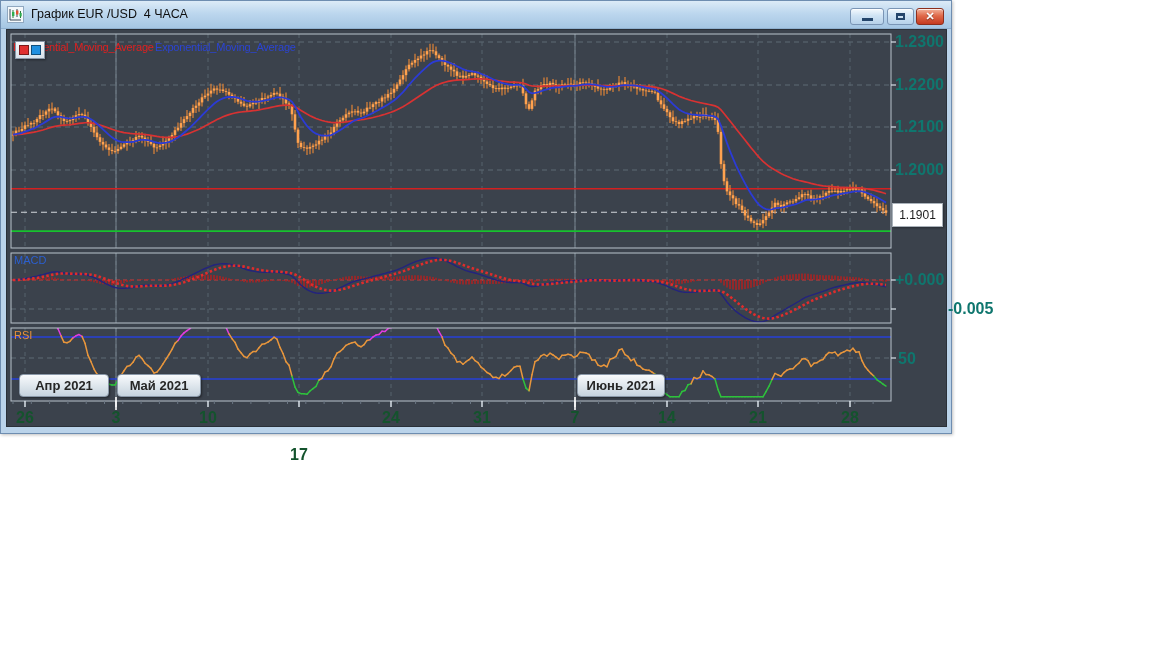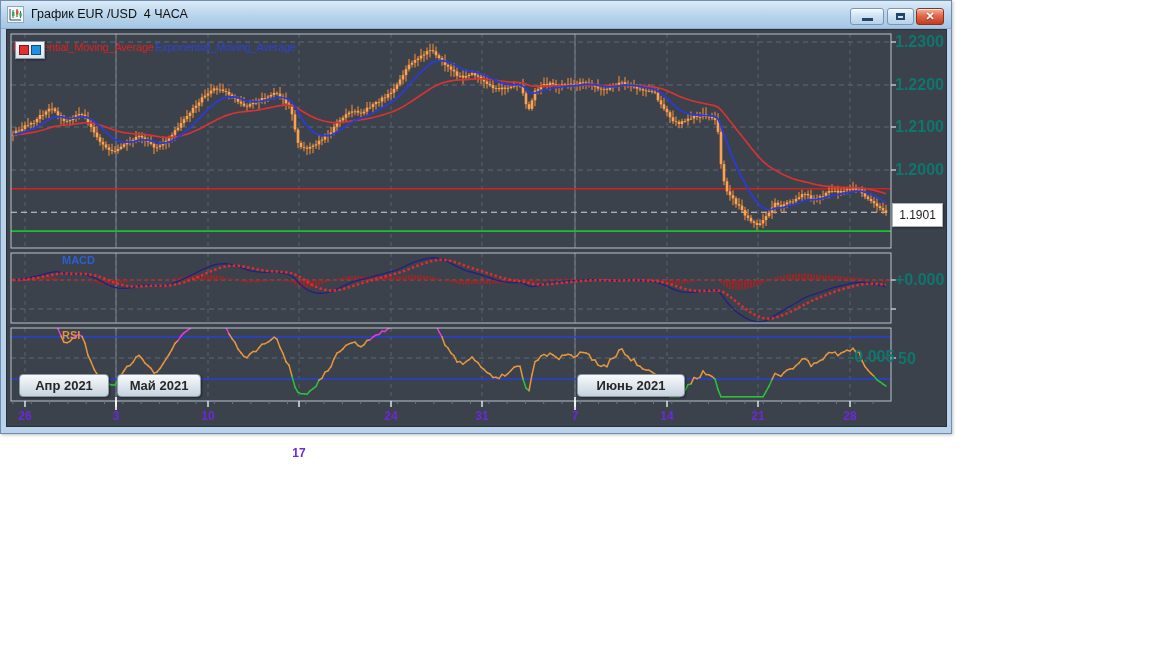--- a/index.html
+++ b/index.html
@@ -21,32 +21,32 @@
   .btn-close{left:915px;width:28px;background:linear-gradient(#f2b39c,#e06a4a 45%,#c43a20);
              border-color:#8d2f1d;color:#fff;font-size:11px;font-weight:bold;
              text-shadow:0 1px 1px rgba(0,0,0,.45);}
   .glyph-min{width:11px;height:3px;background:#24456b;margin-top:6px;}
   .glyph-max{width:9px;height:7px;border:2px solid #24456b;border-top-width:3px;box-sizing:border-box;background:transparent;}
   .client{position:absolute;left:5px;top:28px;width:941px;height:398px;
           background:#3b424c;border:1px solid #2a3038;box-sizing:border-box;}
   .chart-area{position:absolute;left:0;top:0;width:939px;height:396px;}
   .overlay{position:absolute;left:0;top:0;width:952px;height:434px;pointer-events:none;}
   .axlab{position:absolute;color:#0f766e;font-weight:bold;font-size:16px;height:16px;line-height:16px;}
-  .xlab{position:absolute;color:#6d28d9;font-weight:bold;font-size:12px;width:30px;text-align:center;top:408px;}
+  .xlab{position:absolute;color:#14532d;font-weight:bold;font-size:16px;width:30px;text-align:center;top:408px;}
   .legend-text{position:absolute;top:40px;font-size:11px;letter-spacing:-0.2px;white-space:nowrap;z-index:1;}
   .legend-red{left:12px;color:#e02020;}
   .legend-blue{left:154px;color:#2b44d4;}
   .legend-box{position:absolute;left:14px;top:40px;width:30px;height:18px;z-index:2;
               background:linear-gradient(#f6f8fa,#d9e2ea);border:1px solid #8a98a8;
               box-shadow:1px 1px 2px rgba(0,0,0,.4);display:flex;align-items:center;
               justify-content:center;gap:2px;box-sizing:border-box;}
   .sq{width:10px;height:10px;border:1px solid rgba(0,0,0,.45);box-sizing:border-box;}
   .sq-red{background:#e03030;}
   .sq-blue{background:#2090e0;}
-  .ind-label{position:absolute;font-size:11px;font-weight:bold;z-index:1;margin-left:48px;}
+  .ind-label{position:absolute;font-size:11px;font-weight:normal;z-index:1;}
   .macd-label{left:13px;top:253px;color:#2b5fd0;}
   .rsi-label{left:13px;top:328px;color:#e8913a;}
   .cur-price{position:absolute;left:891px;top:202px;width:51px;height:24px;background:#ffffff;
              border:1px solid #aab2ba;box-sizing:border-box;color:#1c1c1c;font-size:12px;
              display:flex;align-items:center;justify-content:center;z-index:2;
              box-shadow:1px 1px 2px rgba(0,0,0,.35);}
   .monthbox{position:absolute;top:373px;height:23px;box-sizing:border-box;
             background:linear-gradient(#f8fafc,#c6d3de);border:1px solid #8a98a8;border-radius:4px;
             box-shadow:1px 1px 2px rgba(0,0,0,.4);color:#262626;font-size:13px;font-weight:bold;
             display:flex;align-items:center;justify-content:center;z-index:2;}
@@ -1401,31 +1401,31 @@
     </div>
     <span class="ind-label macd-label">MACD</span>
     <span class="ind-label rsi-label">RSI</span>
     <div class="cur-price">1.1901</div>
     <div id="gen-labels">
         <div class="axlab" style="left: 894px; top: 33px;">1.2300</div>
         <div class="axlab" style="left: 894px; top: 76px;">1.2200</div>
         <div class="axlab" style="left: 894px; top: 118px;">1.2100</div>
         <div class="axlab" style="left: 894px; top: 161px;">1.2000</div>
         <div class="axlab" style="left: 894px; top: 271px;">+0.000</div>
-        <div class="axlab" style="left: 848px; top: 300px; margin-top: 48px;">-0.005</div>
+        <div class="axlab" style="left: 947px; top: 300px;">-0.005</div>
         <div class="axlab" style="left: 897px; top: 350px;">50</div>
         <div class="xlab" style="left: 9px;">26</div>
         <div class="xlab" style="left: 100px;">3</div>
         <div class="xlab" style="left: 192px;">10</div>
         <div class="xlab" style="left: 283px; margin-top: 37px;">17</div>
         <div class="xlab" style="left: 375px;">24</div>
         <div class="xlab" style="left: 466px;">31</div>
         <div class="xlab" style="left: 559px;">7</div>
         <div class="xlab" style="left: 651px;">14</div>
         <div class="xlab" style="left: 742px;">21</div>
         <div class="xlab" style="left: 834px;">28</div>
         <div class="monthbox" style="left: 18px; width: 90px;">Апр 2021</div>
         <div class="monthbox" style="left: 116px; width: 84px;">Май 2021</div>
-        <div class="monthbox" style="left: 576px; width: 108px;">Июнь 2021</div>
+        <div class="monthbox" style="left: 576px; width: 88px;">Июнь 2021</div>
       </div>
   </div>
 
 </div>
 
 </body></html>

